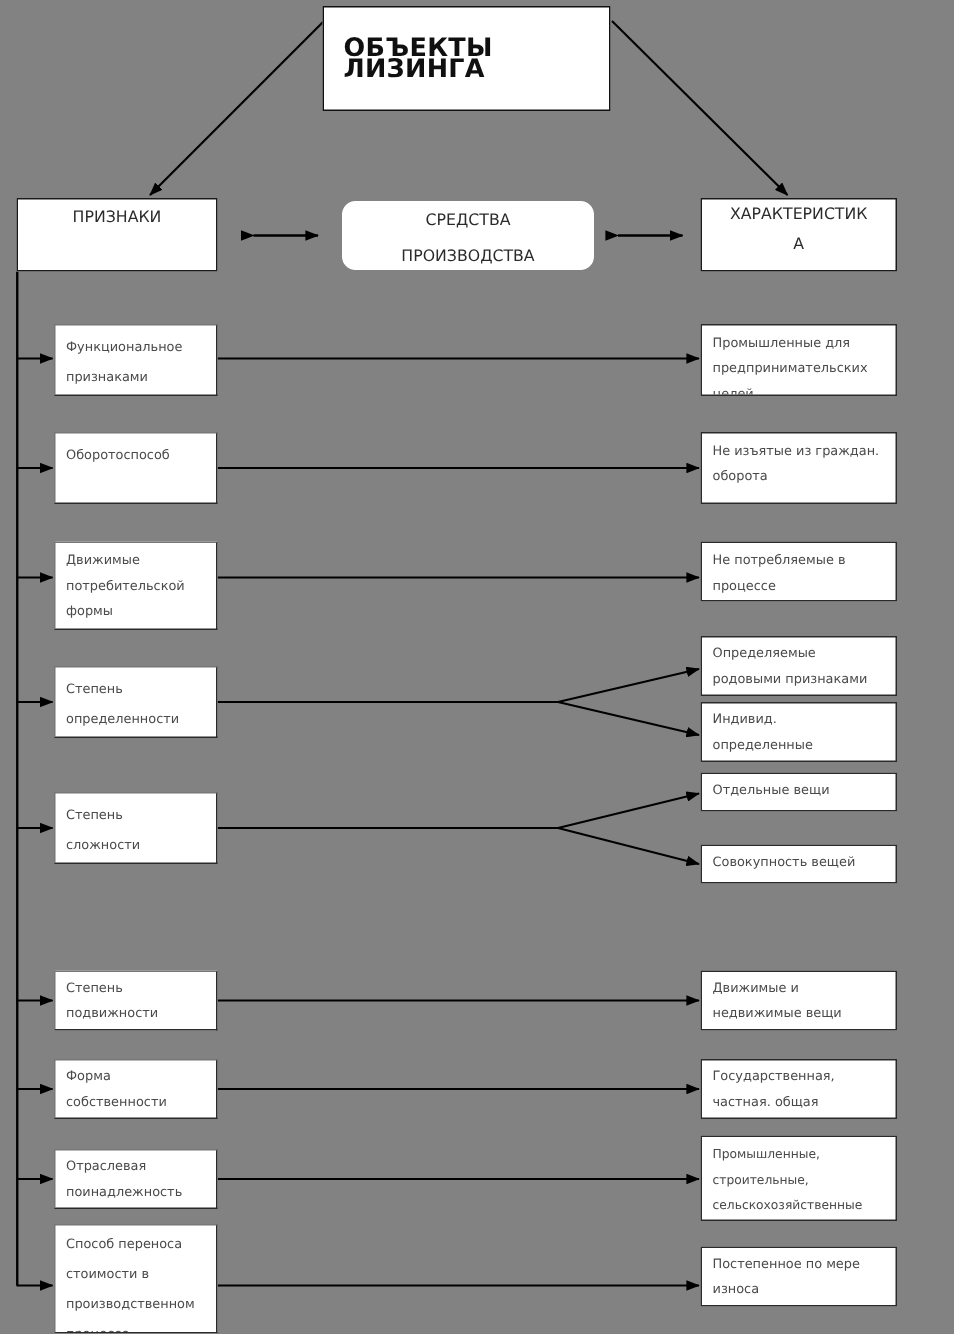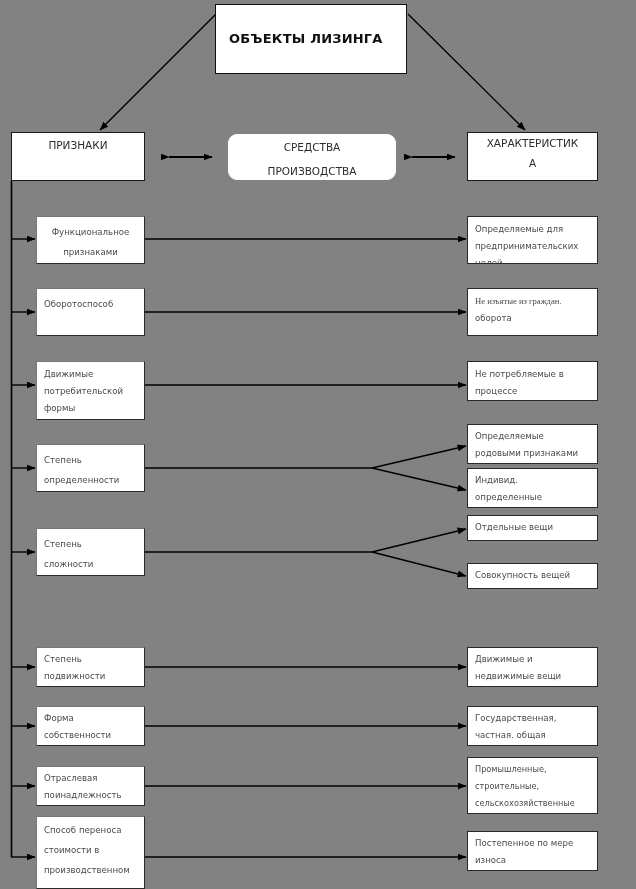--- a/index.html
+++ b/index.html
@@ -31,21 +31,21 @@
     display: block;
     width: 100%;
     box-sizing: border-box;
   }
   
   .box-title {
     border: 1px solid #101010;
     justify-content: center;
   }
   .box-title .txt {
-    font-size: 13px;
+    font-size: 17px;
     font-weight: bold;
     color: #101010;
     letter-spacing: 0.2px;
     padding-left: 13px;
     line-height: 14px;
   }
   
   .box-head .txt {
     font-size: 10.5px;
     color: #2b2b2b;
@@ -60,21 +60,21 @@
     border: 1px solid #2a2a2a;
     padding: 6px 7px 0 7px;
   }
   .box-item .txt {
     font-size: 8.6px;
     line-height: 19.5px;
     color: #4a4a4a;
     white-space: nowrap;
   }
   .box-item.center .txt {
-    text-align: center;
+    text-align: left;
   }
   
   .box-item.shadow {
     border-top-color: #777;
     border-left-color: #777;
   }
   svg.wires {
     position: absolute;
     left: 0;
     top: 0;
@@ -193,27 +193,27 @@
   </div>
 
   <div class="box box-item shadow" style="left:36px; top:816px; width:109px; height:73px; padding-top:3px;">
     <span class="txt" style="line-height:20px;">Способ переноса</span>
     <span class="txt" style="line-height:20px;">стоимости в</span>
     <span class="txt" style="line-height:20px;">производственном</span>
     <span class="txt" style="line-height:20px;">процессе</span>
   </div>
 
   <div class="box box-item" style="left:467px; top:216px; width:131px; height:48px; padding-top:4px;">
-    <span class="txt" style="line-height:17px;">Определяемые для</span>
+    <span class="txt" style="line-height:17px;">Промышленные для</span>
     <span class="txt" style="line-height:17px;">предпринимательских</span>
     <span class="txt" style="line-height:17px;">целей</span>
   </div>
 
   <div class="box box-item" style="left:467px; top:288px; width:131px; height:48px; padding-top:4px;">
-    <span class="txt" style="line-height:17px;font-family:Liberation Serif, serif;">Не изъятые из граждан.</span>
+    <span class="txt" style="line-height:17px;">Не изъятые из граждан.</span>
     <span class="txt" style="line-height:17px;">оборота</span>
   </div>
 
   <div class="box box-item" style="left:467px; top:361px; width:131px; height:40px; padding-top:4px;">
     <span class="txt" style="line-height:17px;">Не потребляемые в</span>
     <span class="txt" style="line-height:17px;">процессе</span>
     <span class="txt" style="line-height:17px;">использования</span>
   </div>
 
   <div class="box box-item" style="left:467px; top:424px; width:131px; height:40px; padding-top:3px;">

